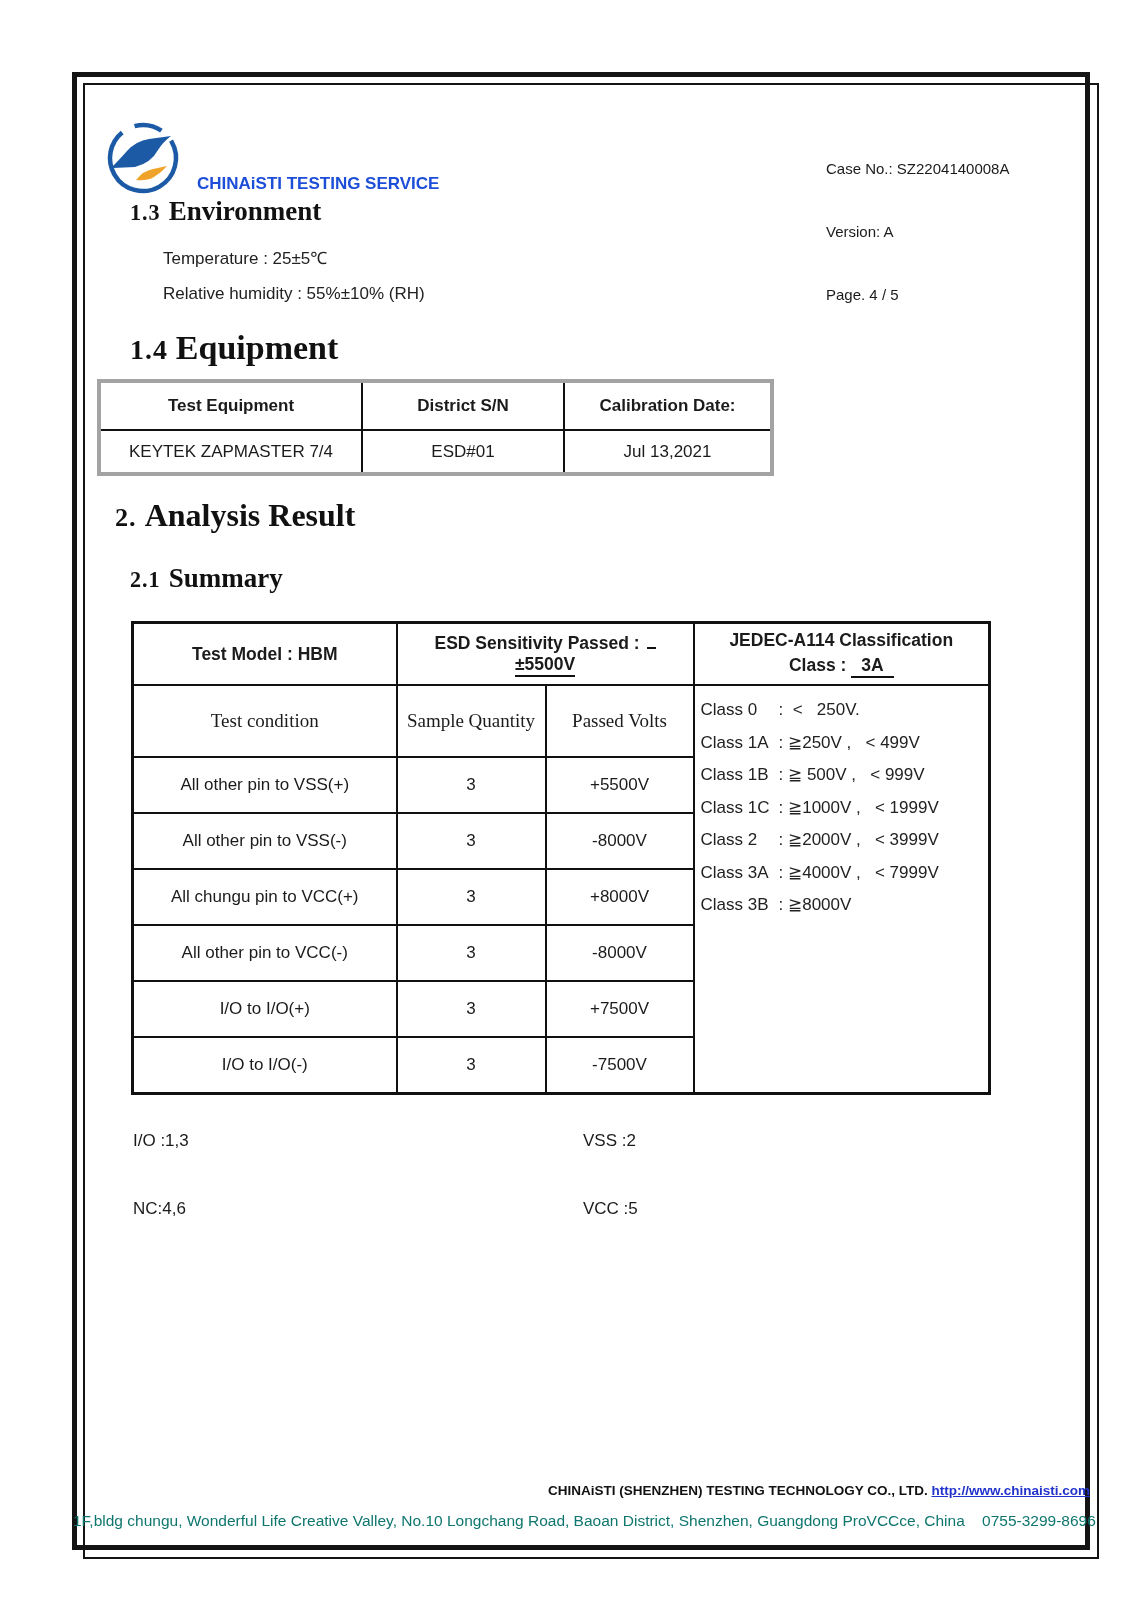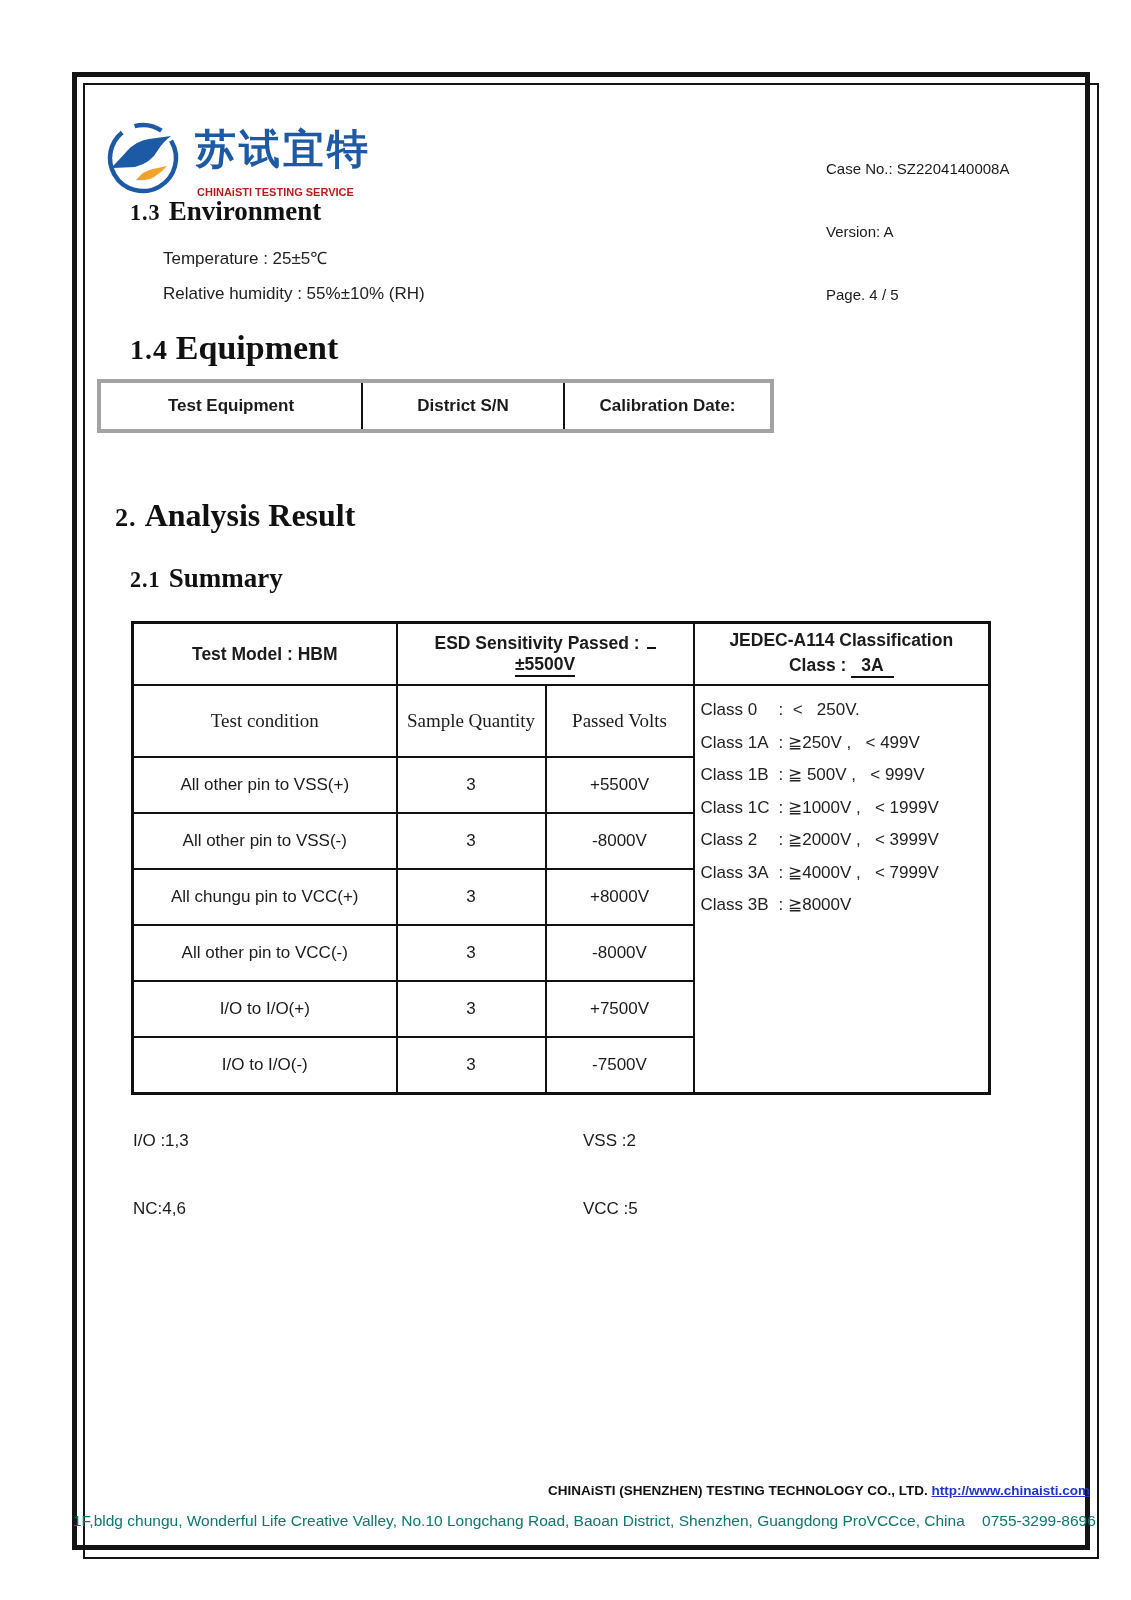--- a/index.html
+++ b/index.html
@@ -8,21 +8,21 @@
     font-family:"Liberation Sans",sans-serif;color:#1b1b1b;
   }
   
   .border-outer{position:absolute;left:72px;top:72px;width:1008px;height:1468px;border:5px solid #141414;}
   .border-inner{position:absolute;left:83px;top:83px;width:1012px;height:1472px;border:2px solid #141414;}
 
   
   .logo{position:absolute;left:103px;top:116px;width:300px;height:80px;}
   .logo svg{position:absolute;left:0;top:0;}
   .logo-cjk{position:absolute;left:92px;top:6px;font-size:41px;font-weight:700;color:#1c5aa6;letter-spacing:3px;white-space:nowrap;}
-  .logo-sub{position:absolute;left:94px;top:70px;font-size:11px;font-weight:700;color:#b91c1c;white-space:nowrap;}
+  .logo-sub{position:absolute;left:94px;top:58px;font-size:17px;font-weight:700;color:#1d4ed8;white-space:nowrap;}
 
   
   .caseinfo{position:absolute;left:826px;top:116px;font-size:15px;line-height:21px;white-space:pre;}
 
   
   .h-serif{position:absolute;font-family:"Liberation Serif",serif;font-weight:700;color:#111;white-space:nowrap;}
   .h-env{left:130px;top:196px;font-size:27px;}
   .h-eq{left:130px;top:329px;font-size:34px;}
   .h-an{left:115px;top:497px;font-size:32px;}
   .h-su{left:130px;top:563px;font-size:27px;}
@@ -69,21 +69,20 @@
 
 <div class="border-outer"></div>
 <div class="border-inner"></div>
 
 <div class="logo">
   <svg width="82" height="82" viewBox="0 0 82 82">
     <circle cx="40" cy="42" r="33" fill="none" stroke="#1c5aa6" stroke-width="4.5" stroke-dasharray="150 14 28 14" transform="rotate(-30 40 42)"></circle>
     <path d="M10 50 Q16 44 24 35 Q33 25 46 23 L68 20 Q60 26 55 34 Q48 47 32 51 L10 52 Z" fill="#1c5aa6"></path>
     <path d="M34 63 Q40 55 50 53 L64 50 Q58 57 51 61 Q44 65 33 64 Z" fill="#f0a32a"></path>
   </svg>
-  <div class="logo-cjk">苏试宜特</div>
   <div class="logo-sub">CHINAiSTI TESTING SERVICE</div>
 </div>
 
 <div class="caseinfo">
   <div>Case No.: SZ2204140008A</div>
   <div>Version: A</div>
   <div>Page. 4 / 5</div>
 </div>
 
 <div class="h-serif h-env"><span class="h-num">1.3</span><span>Environment</span></div>
@@ -96,20 +95,25 @@
   <colgroup>
       <col style="width:263px">
       <col style="width:202px">
       <col style="width:208px">
     </colgroup>
   <tbody>
       <tr>
     <th>Test Equipment</th>
     <th>District S/N</th>
     <th>Calibration Date:</th>
+  </tr>
+  <tr>
+    <td>KEYTEK ZAPMASTER 7/4</td>
+    <td>ESD#01</td>
+    <td>Jul 13,2021</td>
   </tr>
 </tbody>
   </table>
 
 <div class="h-serif h-an"><span class="h-num">2.</span><span>Analysis Result</span></div>
 
 <div class="h-serif h-su"><span class="h-num">2.1</span><span>Summary</span></div>
 
 <table class="sum-table">
   <colgroup>

